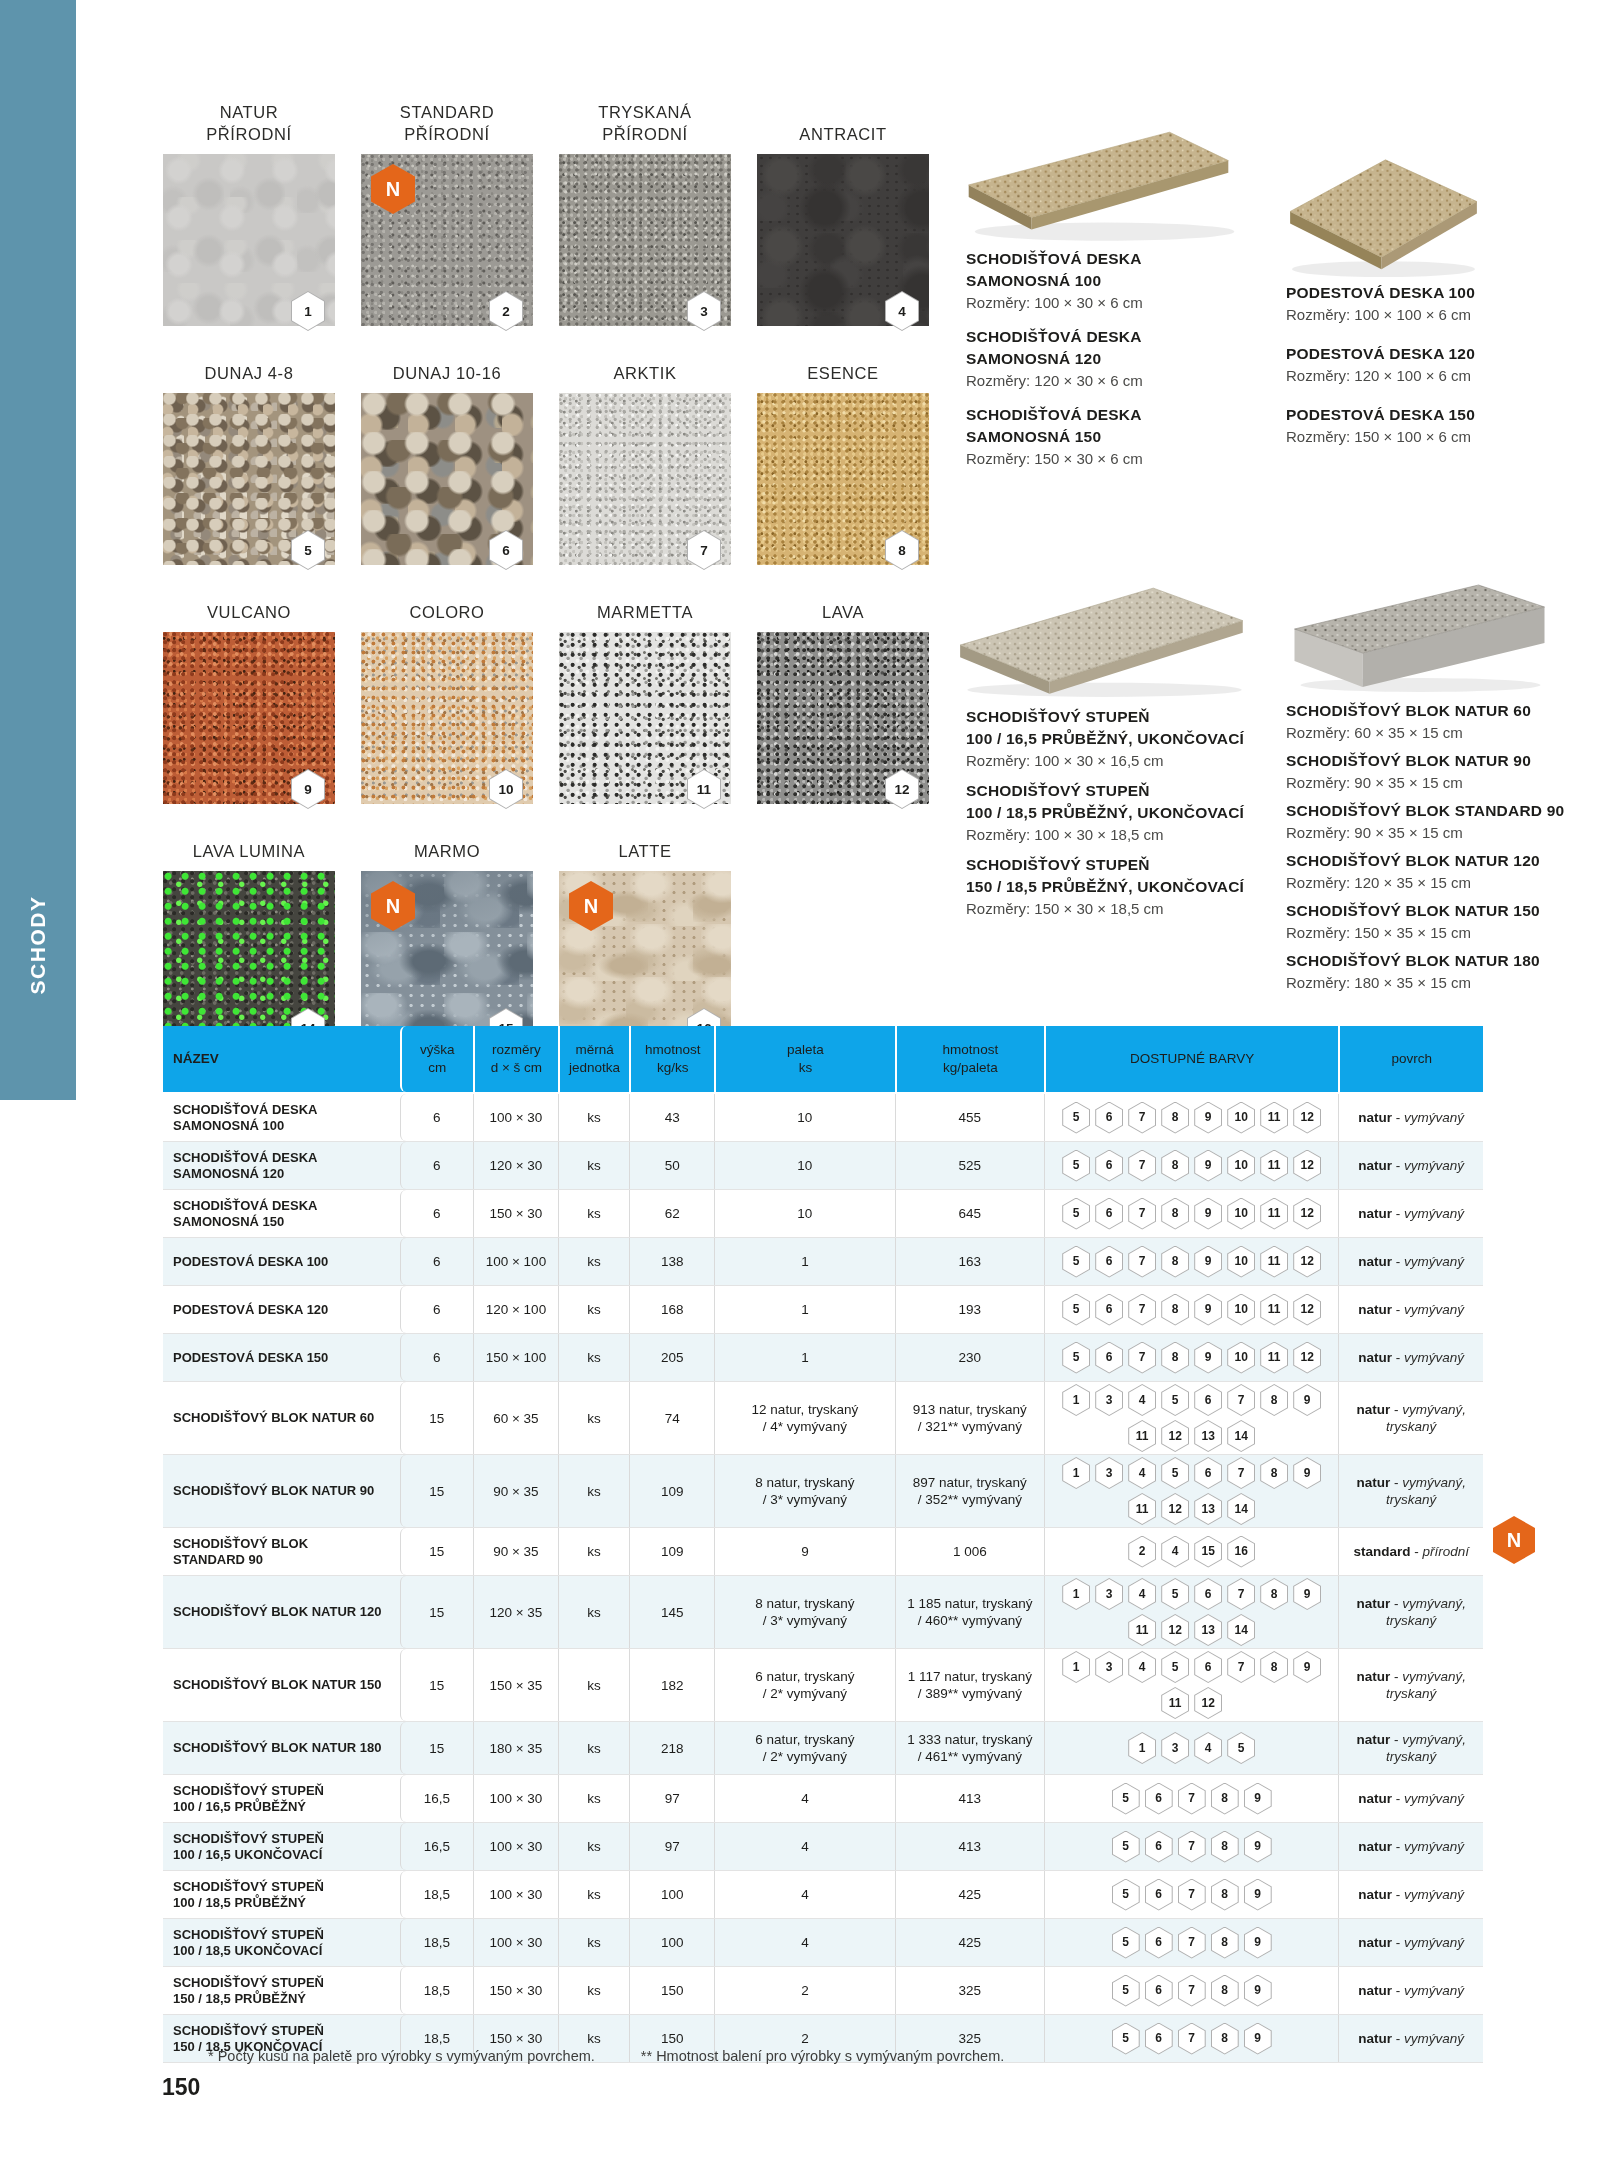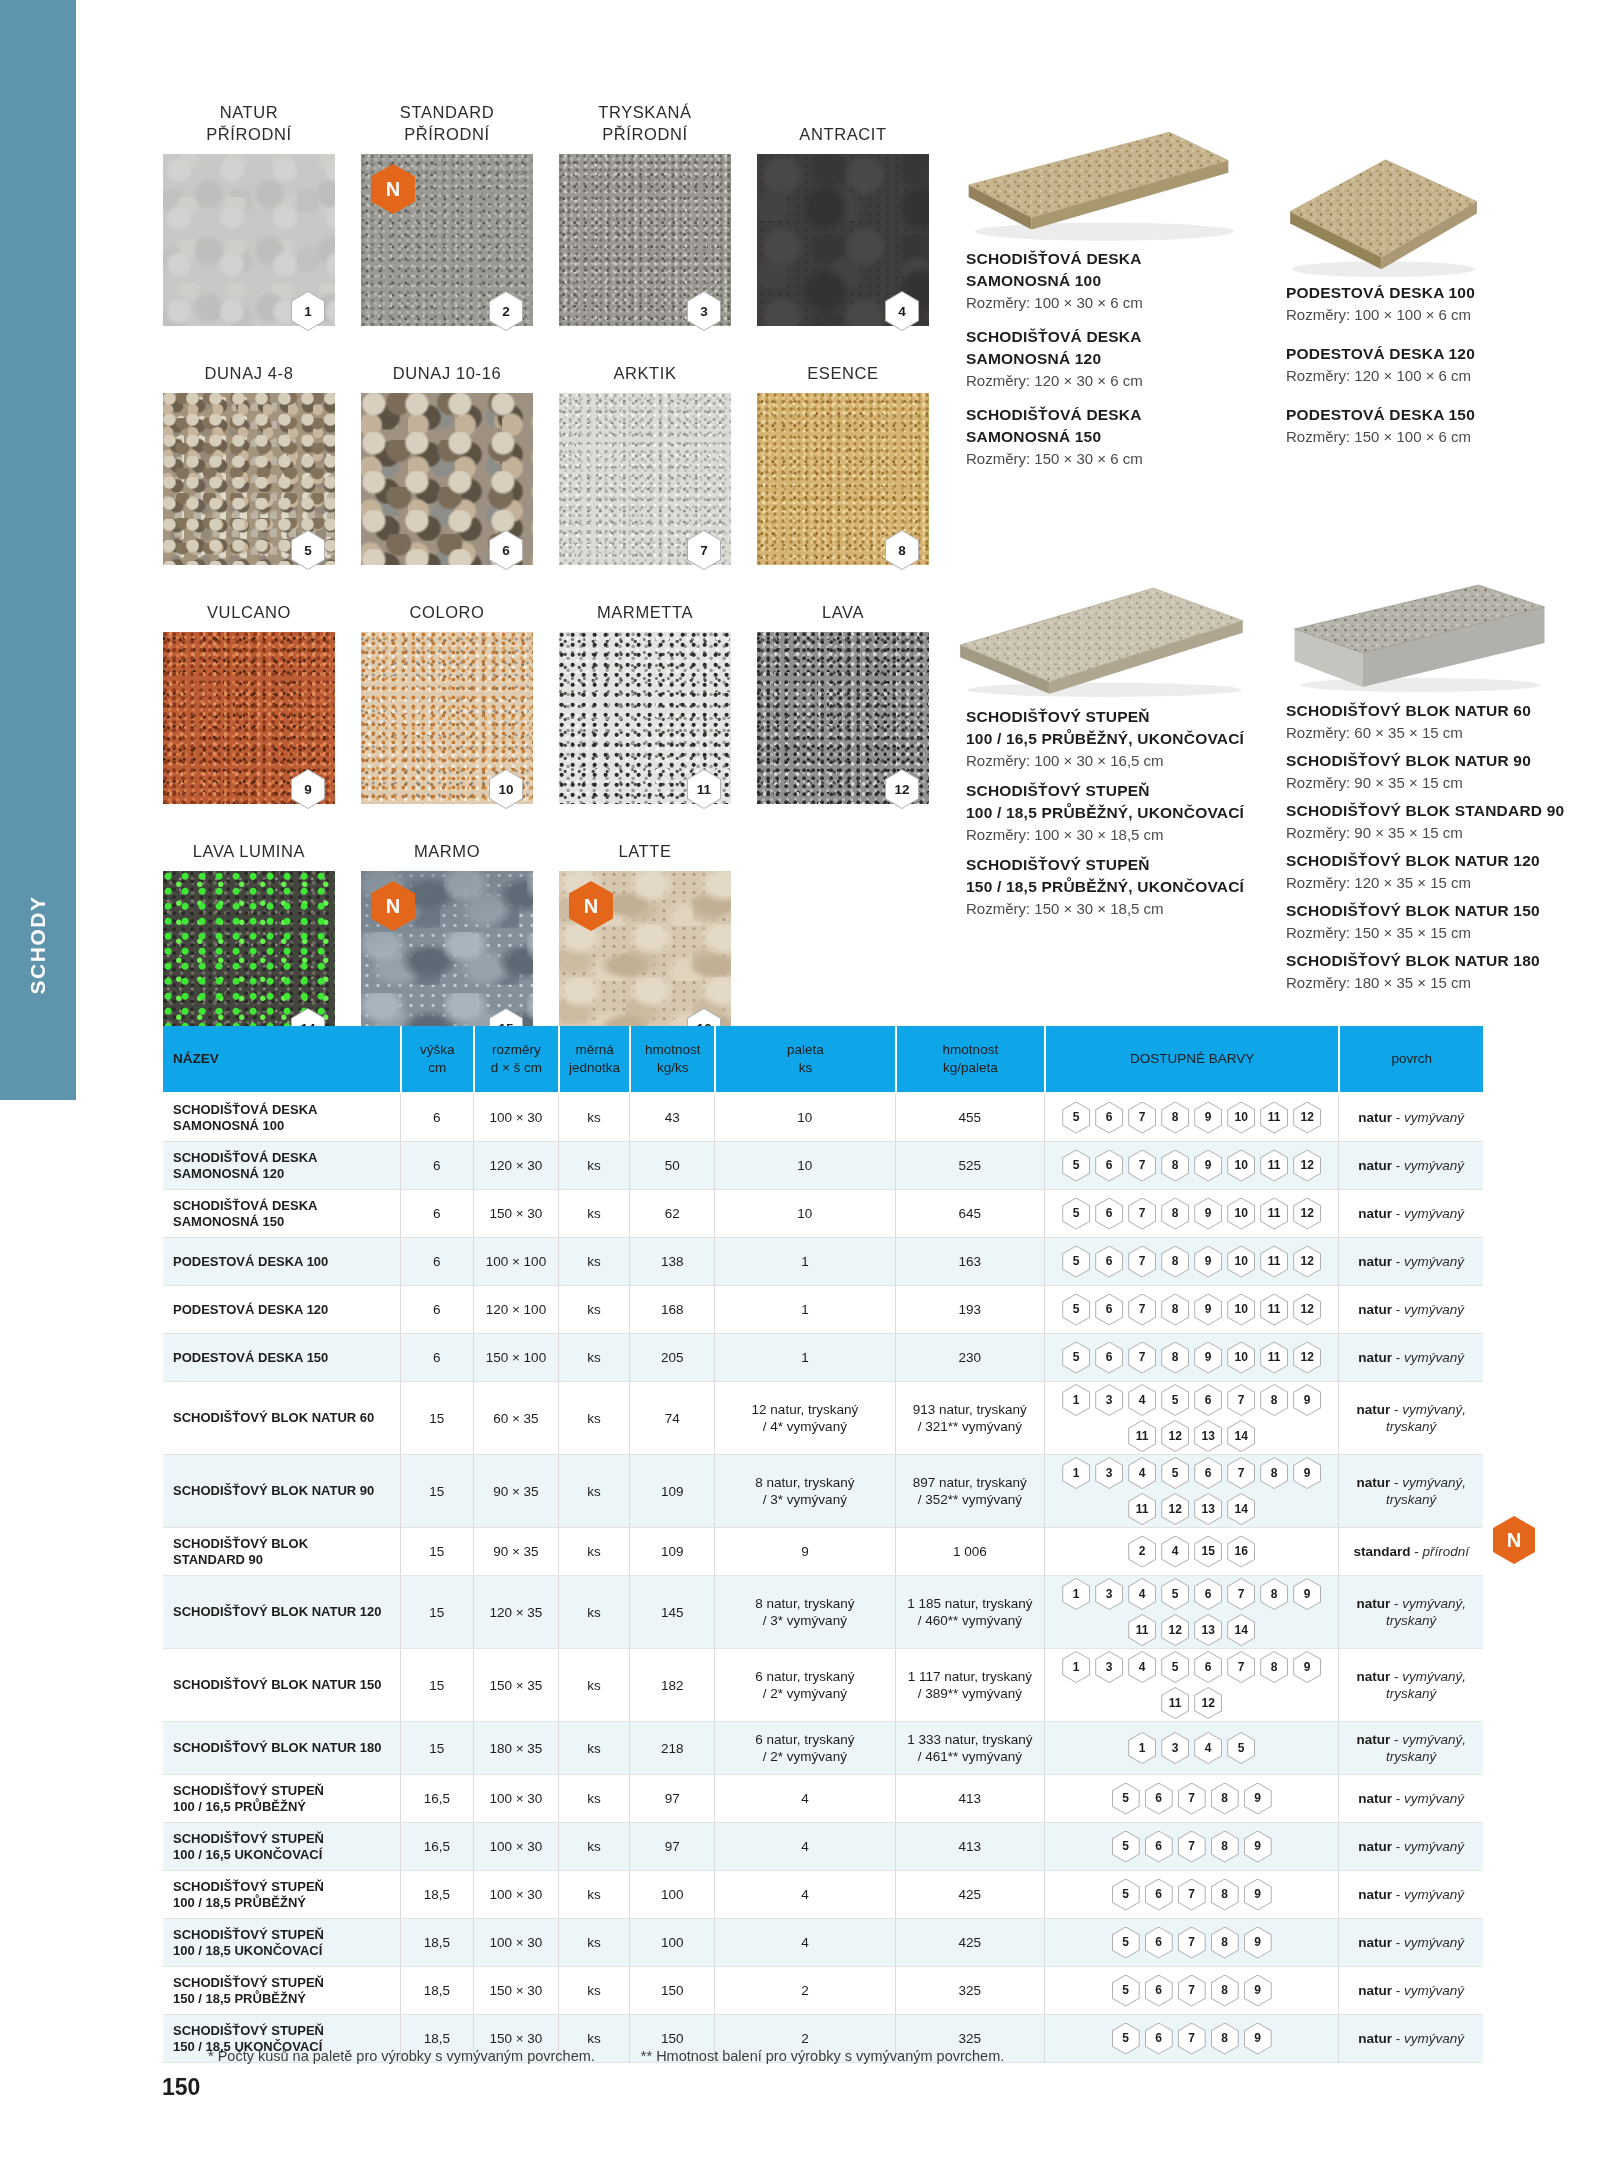--- a/index.html
+++ b/index.html
@@ -178,21 +178,21 @@
     font-size:13.5px;line-height:18px;border-left:2px solid #fff;box-sizing:border-box;color:#1d1d1b;}
   .hcell.col0{align-items:flex-start;text-align:left;padding-left:10px;font-weight:700;border-left:none;}
   #t-body{border-top:2px solid #fff;}
   .trow{display:flex;border-bottom:1px solid #e3e3e3;}
   .trow:nth-child(even){background:#ecf5f8;}
   .trow.std{height:47px;} .trow.med{height:52px;} .trow.tall{height:72px;}
   .tcell{display:flex;flex-direction:column;justify-content:center;align-items:center;text-align:center;
     font-size:13.5px;line-height:17px;border-left:1px solid #dadada;box-sizing:border-box;}
   .tcell.col0{border-left:none;align-items:flex-start;text-align:left;padding-left:10px;
     font-weight:700;font-size:13px;line-height:16px;}
-  .col0{width:245px;} .col1{width:76px;} .col2{width:88px;} .col3{width:74px;} .col4{width:88px;}
+  .col0{width:245px;} .col1{width:76px;border-radius:6px;} .col2{width:88px;} .col3{width:74px;} .col4{width:88px;}
   .col5{width:187px;} .col6{width:155px;} .col7{width:305px;} .col8{width:150px;}
   .bcell{gap:4px;}
   .hexline{display:flex;gap:5px;justify-content:center;}
   .pcell .surf{text-align:center;padding:0 8px;}
   .pcell b{font-weight:700;} .pcell i{font-style:italic;color:#2e2e2c;text-align:right;}
 
   
   .footnote{position:absolute;left:163px;top:2048px;font-size:14.5px;color:#3c3c3a;margin-left:45px;}
   .fn2{margin-left:46px;}
   .page-num{position:absolute;left:162px;top:2074px;font-size:23px;font-weight:700;}

